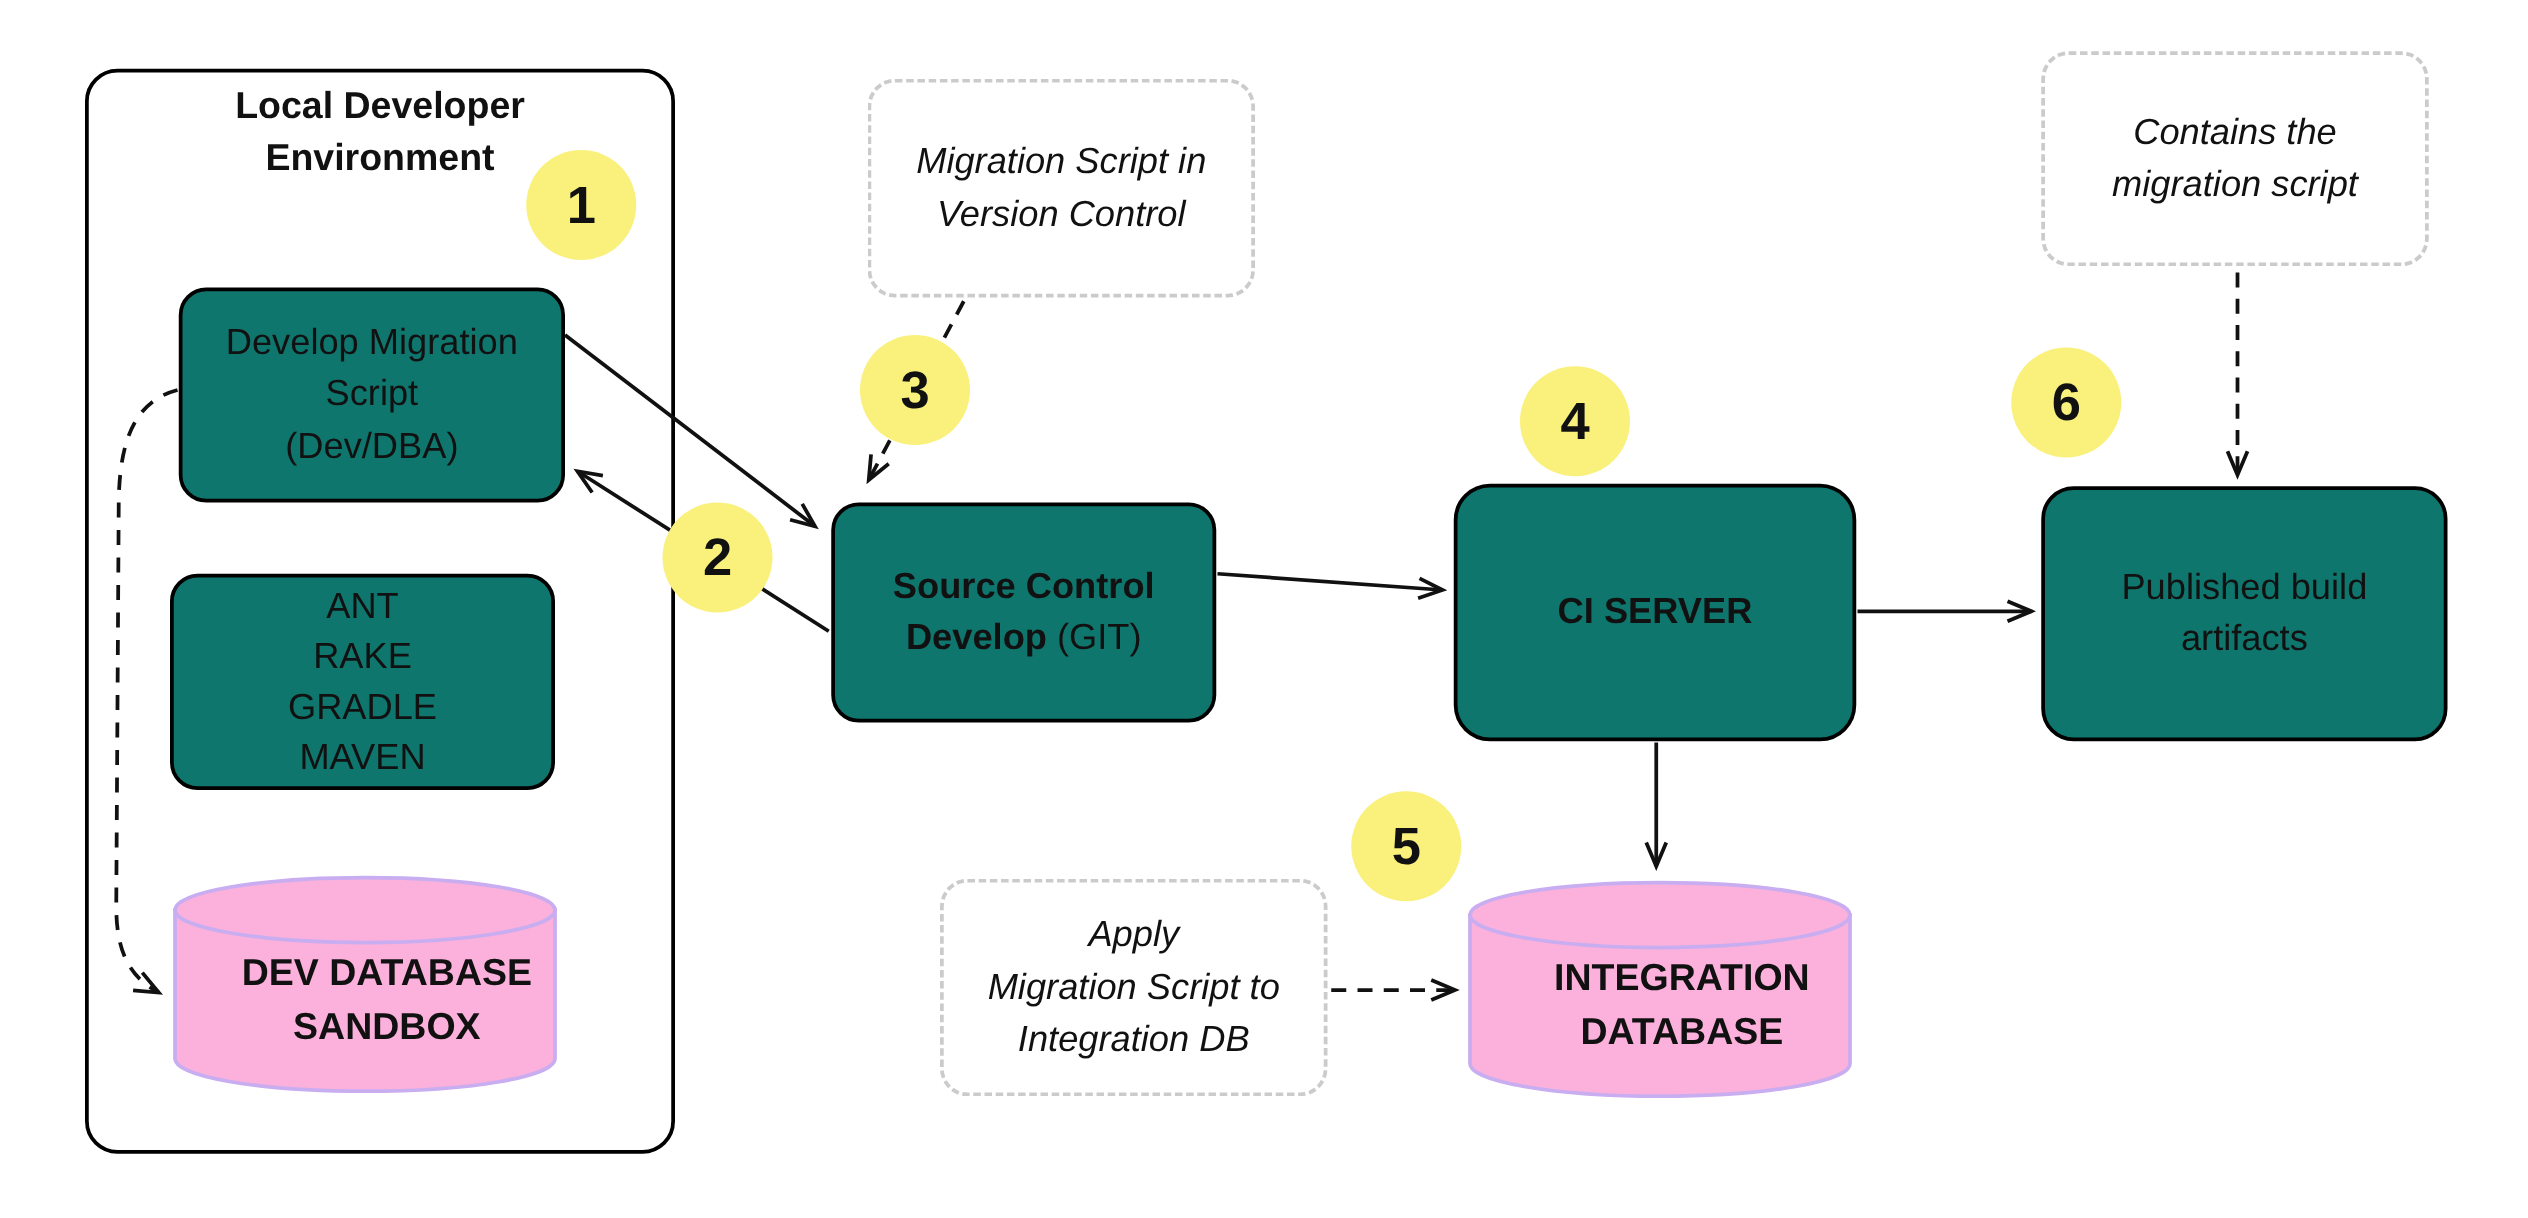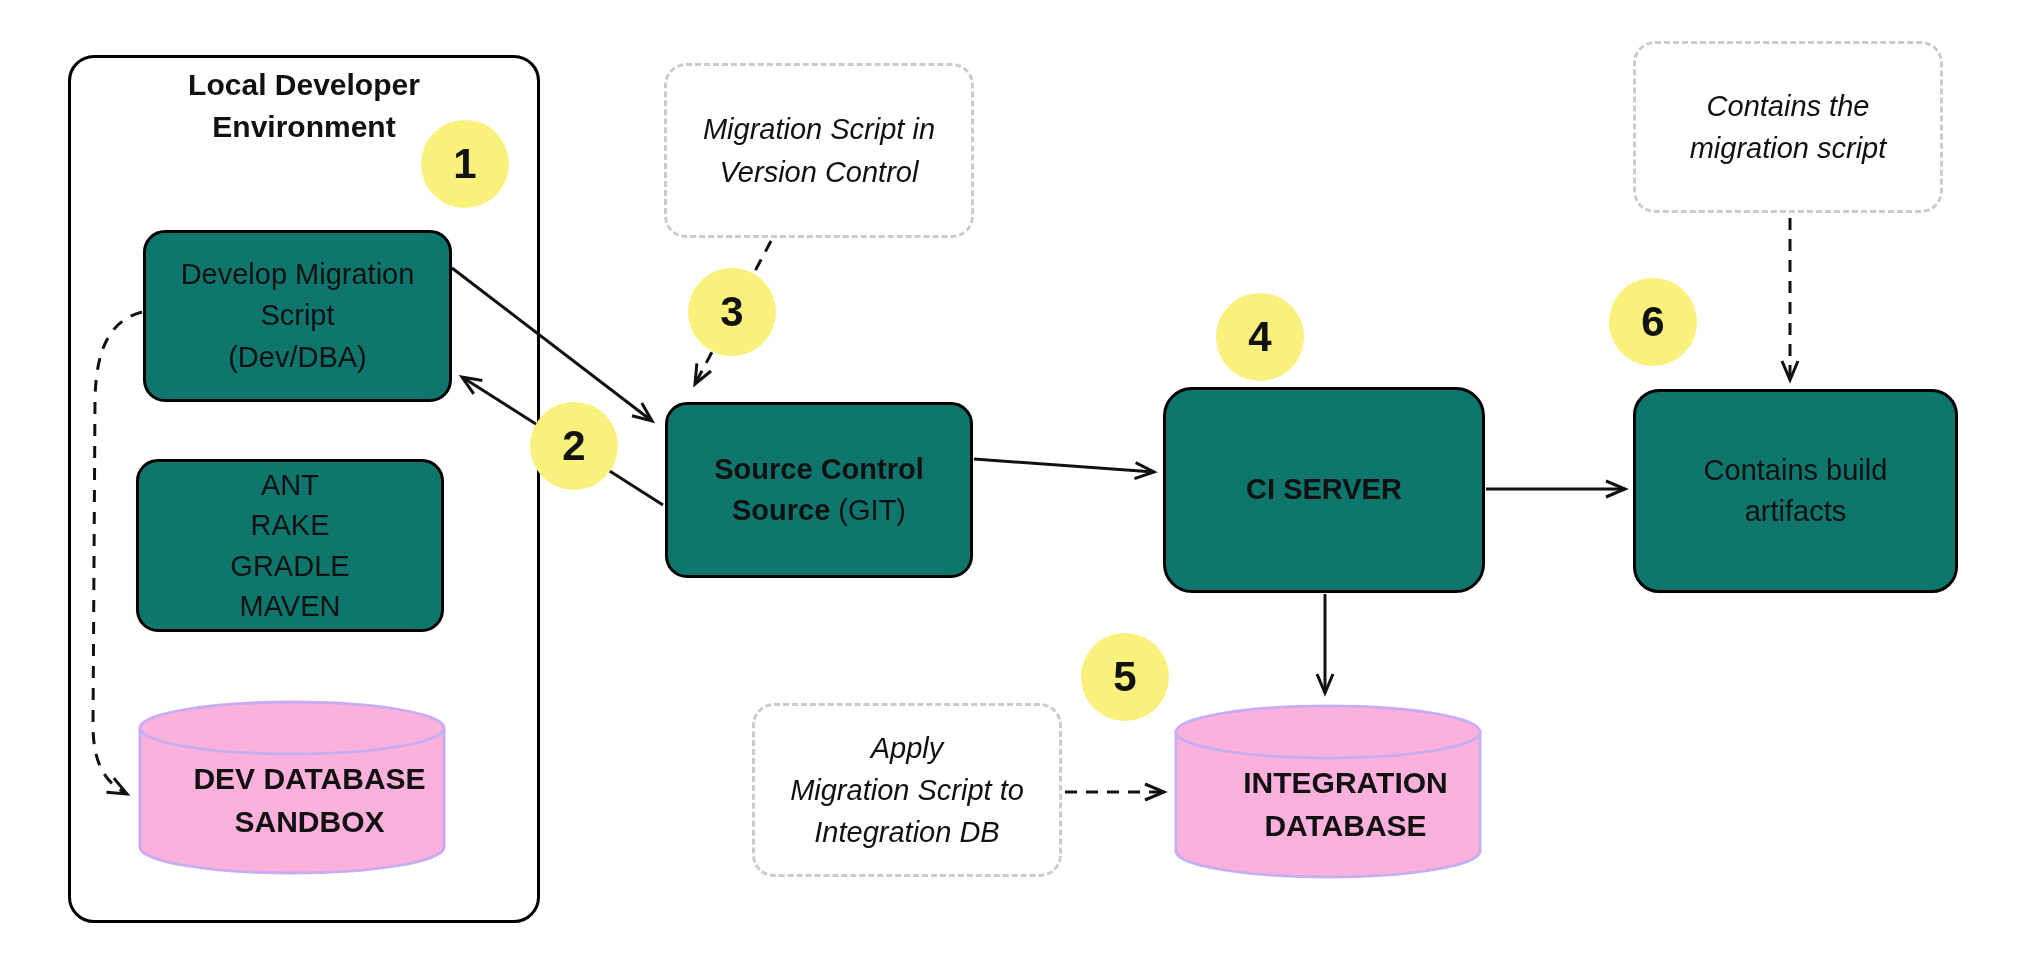--- a/index.html
+++ b/index.html
@@ -88,39 +88,39 @@
 
   <div class="cylinder" style="left:136px;top:698px;width:312px;height:180px;">
     <svg width="312" height="180" viewBox="0 0 312 180">
       <path d="M4,30 L4,149 A152,26 0 0 0 308,149 L308,30 Z" fill="#fbb1db" stroke="#c9adf1" stroke-width="3"></path>
       <ellipse cx="156" cy="30" rx="152" ry="26" fill="#fbb1db" stroke="#c9adf1" stroke-width="3"></ellipse>
     </svg>
     <div class="cyl-label multiline">DEV DATABASE
 SANDBOX</div>
   </div>
 
-  <div class="node dashed-box" style="left:664px;top:63px;width:310px;height:175px;text-align:center;">
+  <div class="node dashed-box" style="left:694px;top:63px;width:310px;height:175px;text-align:center;">
     <span class="multiline">Migration Script in
 Version Control</span>
   </div>
 
   <div class="node solid-box" style="left:665px;top:402px;width:308px;height:176px;">
     <span>
       <span class="bold">Source Control</span><br>
-      <span class="bold">Source</span>
+      <span class="bold">Develop</span>
       <span>(GIT)</span>
     </span>
   </div>
 
   <div class="node solid-box" style="left:1163px;top:387px;width:322px;height:206px;border-radius:29px;">
     <span class="bold">CI SERVER</span>
   </div>
 
   <div class="node solid-box" style="left:1633px;top:389px;width:325px;height:204px;border-radius:26px;">
-    <span class="multiline">Contains build
+    <span class="multiline">Published build
 artifacts</span>
   </div>
 
   <div class="node dashed-box" style="left:1633px;top:41px;width:310px;height:172px;">
     <span class="multiline">Contains the
 migration script</span>
   </div>
 
   <div class="node dashed-box" style="left:752px;top:703px;width:310px;height:174px;">
     <span class="multiline">Apply

